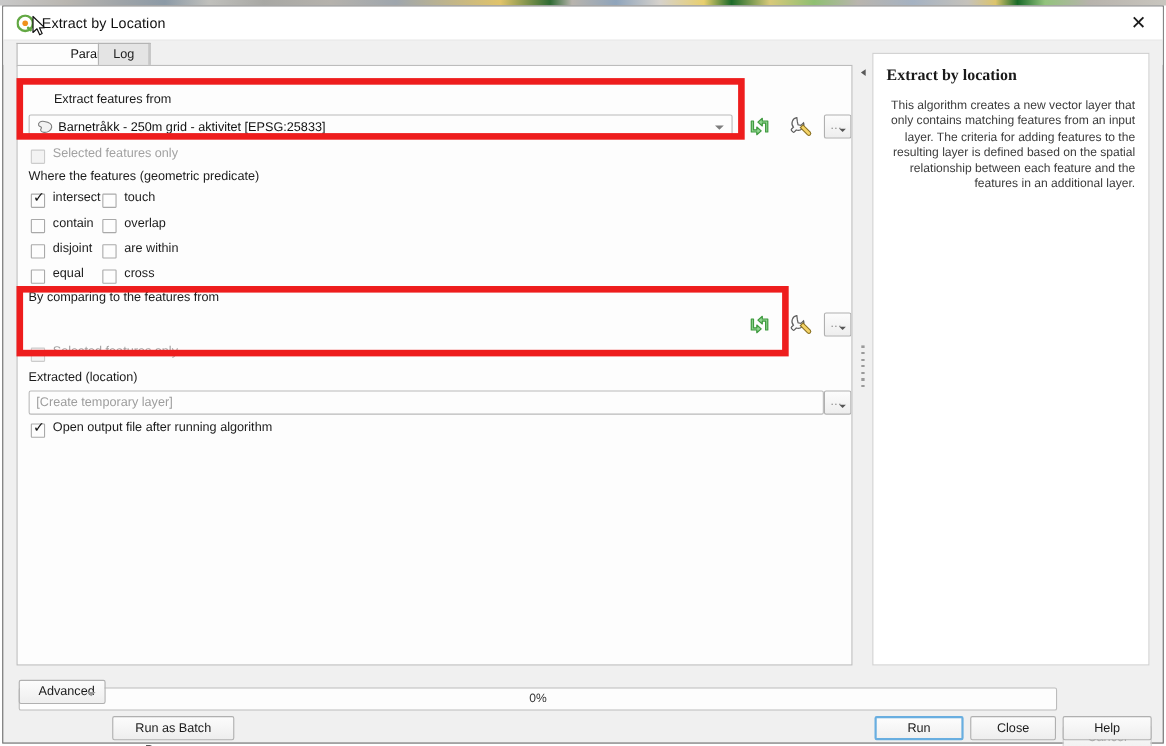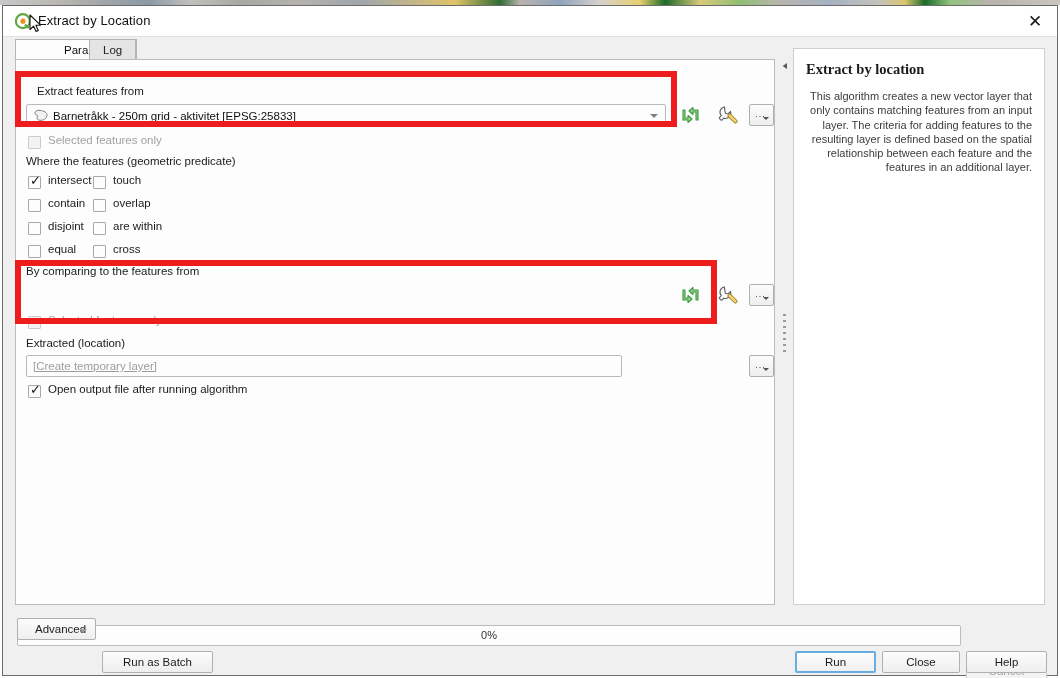--- a/index.html
+++ b/index.html
@@ -316,21 +316,21 @@
     <div id="close-x">✕</div>
   </div>
 
   <div id="tabstrip">
     <div class="tab active" id="tab-parameters">Parameters</div>
     <div class="tab" id="tab-log">Log</div>
   </div>
 
   <div id="panel-left">
 
-    <div class="form-label" style="left:6px; top:25px;padding-left:15px;">Extract features from</div>
+    <div class="form-label" style="left:18px; top:25px;padding-left:15px;">Extract features from</div>
 
     <div class="combo" style="left:10px; top:44px; width:640px;">
       <svg class="layer-icon" viewBox="0 0 16 13">
         <path d="M2.2 5.2 C1.2 2.4 4.0 0.9 7.2 1.4 C10.6 1.9 14.4 3.2 14.0 6.6
                  C13.7 9.6 10.2 11.6 7.0 11.3 C4.4 11.0 3.2 9.4 4.4 8.0
                  C5.4 6.8 4.0 6.2 2.2 5.2 Z" fill="#f2f2f2" stroke="#7d7d7d" stroke-width="1"></path>
       </svg>
       <div class="combo-text">Barnetråkk - 250m grid - aktivitet [EPSG:25833]</div>
       <div class="combo-arrow"></div>
     </div>
@@ -417,21 +417,21 @@
       <div class="dots-caret"></div>
     </div>
 
     <div class="cbx-row" style="left:12px; top:256px;">
       <div class="cbx disabled"></div>
       <div class="cbx-label dim">Selected features only</div>
     </div>
 
     <div class="form-label" style="left:10px; top:277px;">Extracted (location)</div>
 
-    <div class="lineedit" style="left:10px; top:295px; width:596px;text-decoration:underline;">[Create temporary layer]</div>
+    <div class="lineedit" style="left:10px; top:295px; width:723px;">[Create temporary layer]</div>
 
     <div class="dots-btn" style="left:733px; top:295px;">
       <div class="dots-glyph">···</div>
       <div class="dots-caret"></div>
     </div>
 
     <div class="cbx-row" style="left:12px; top:325px;">
       <div class="cbx">
           <span class="tick">✓</span>
         </div>

